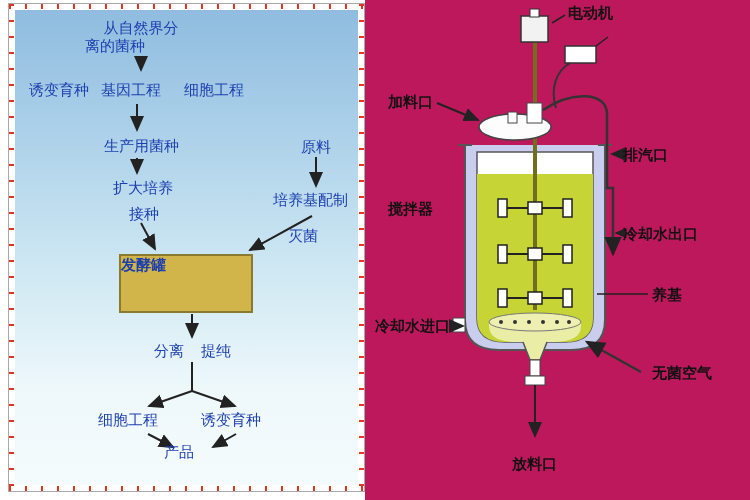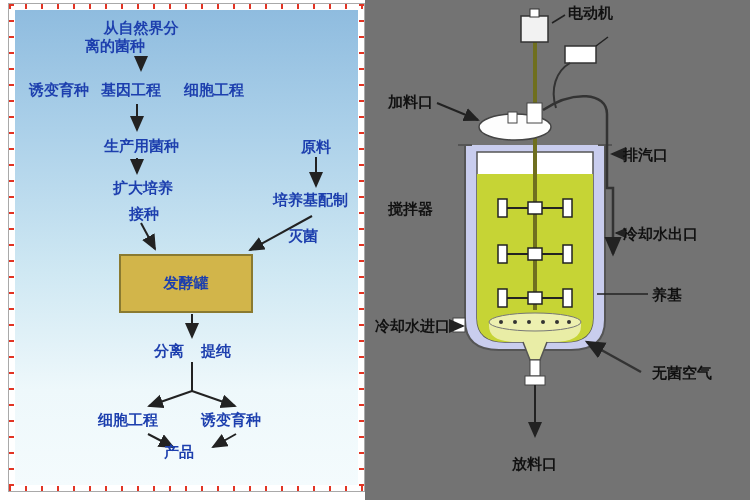--- a/index.html
+++ b/index.html
@@ -14,28 +14,28 @@
             background:repeating-linear-gradient(90deg,#e23424 0 2px,transparent 2px 16px);}
   .tick-bottom{bottom:0;left:0;right:0;height:5px;
             background:repeating-linear-gradient(90deg,#e23424 0 2px,transparent 2px 16px);}
   .tick-left{left:0;top:0;bottom:0;width:5px;
             background:repeating-linear-gradient(180deg,#e23424 0 2px,transparent 2px 16px);}
   .tick-right{right:0;top:0;bottom:0;width:5px;
             background:repeating-linear-gradient(180deg,#e23424 0 2px,transparent 2px 16px);}
   .chart-bg{position:absolute;left:6px;top:6px;right:6px;bottom:6px;
             background:linear-gradient(180deg,#8fbcdf 0%,#abd0e9 25%,#cfe8f3 55%,#eef8fb 80%,#f4fbfd 100%);}
   .arrows{position:absolute;left:0;top:0;}
-  .node{position:absolute;color:#1d3fae;font-weight:700;font-size:15px;white-space:nowrap;}
+  .node{position:absolute;color:#1d3fae;font-weight:400;font-size:15px;white-space:nowrap;}
   .ferm-box{position:absolute;left:104px;top:244px;width:134px;height:59px;
             background:#d2b54a;border:2px solid #8a7a30;box-sizing:border-box;
             color:#1d3fae;font-weight:700;font-size:15px;text-align:center;
-            display:flex;flex-direction:column;justify-content:center;gap:3px;}
+            display:flex;flex-direction:row;justify-content:flex-start;gap:3px;}
 
   
-  #right-panel{position:absolute;left:365px;top:0;width:385px;height:500px;background:#737373;}
+  #right-panel{position:absolute;left:365px;top:0;width:385px;height:500px;background:#be185d;}
   .lbl{position:absolute;color:#111111;font-weight:700;font-size:15px;white-space:nowrap;}
   .lbl-sm{font-size:14px;}
   .tanksvg{position:absolute;left:0;top:0;}
 </style>
 </head>
 <body>
 
 <div id="left-panel">
   <div class="tick tick-top"></div>
   <div class="tick tick-bottom"></div>

